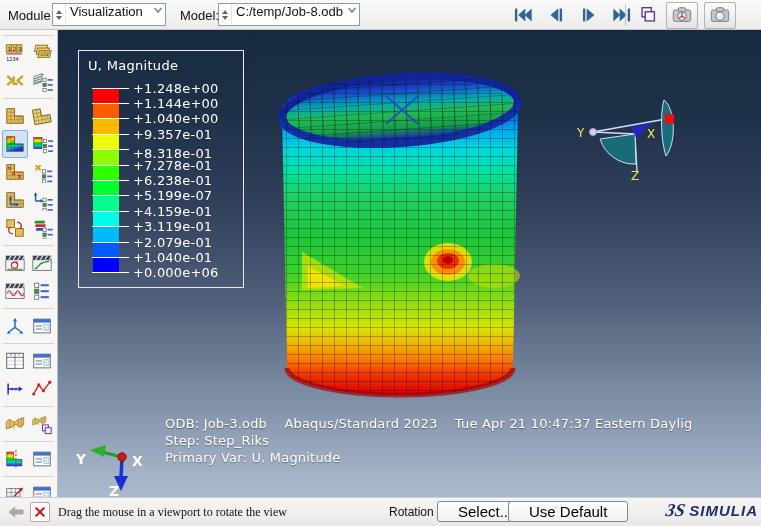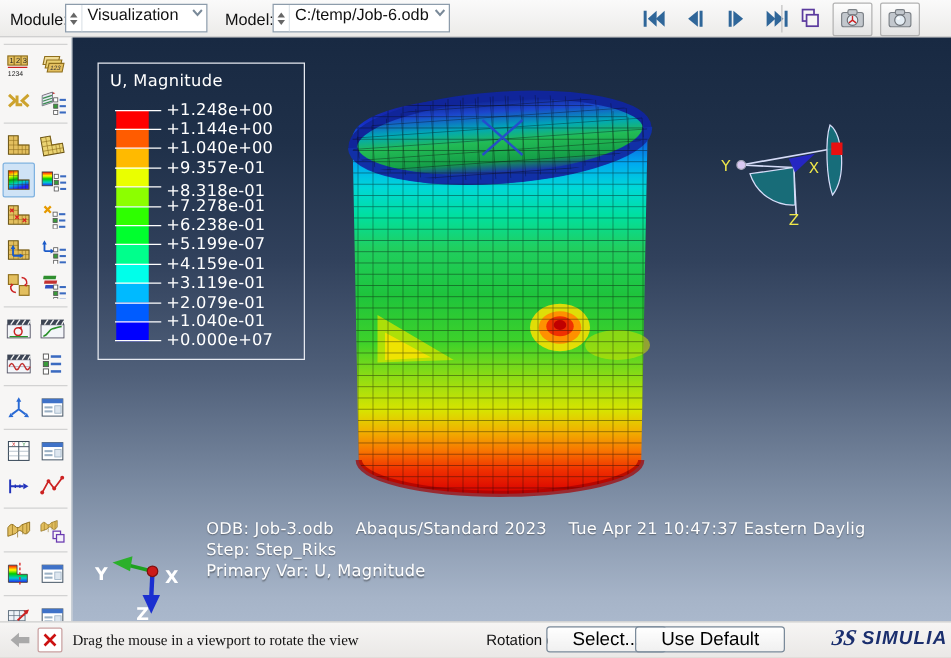--- a/index.html
+++ b/index.html
@@ -92,21 +92,21 @@
             <path d="M2.5 4 L6 8 L9.5 4" fill="none" stroke="#7a8a99" stroke-width="1.6"></path>
           </svg>
       </span>
     </div>
     <span class="tlabel" id="model-label">Model:</span>
     <div class="combo" id="model-combo">
       <span class="spin">
           <b class="up"></b>
           <b class="dn"></b>
         </span>
-      <span class="cval">C:/temp/Job-6.odb</span>
+      <span class="cval">C:/temp/Job-8.odb</span>
       <span class="chev">
         <svg width="12" height="12" viewBox="0 0 12 12">
             <path d="M2.5 4 L6 8 L9.5 4" fill="none" stroke="#7a8a99" stroke-width="1.6"></path>
           </svg>
       </span>
     </div>
     <div id="media-group">
         <div class="mbtn">
           <svg viewBox="0 0 24 24" width="22" height="22">
             <rect x="3.2" y="5" width="2.6" height="14" fill="#2f6699"></rect>
@@ -604,21 +604,21 @@
           <div class="lg-swatch" style="top: 138.6px; height: 15.8px; background: rgb(0, 186, 255);"></div>
           <div class="lg-tick" style="top: 138.1px;"></div>
           <div class="lg-label" style="top: 131.1px;">+3.119e-01</div>
           <div class="lg-swatch" style="top: 154px; height: 15.8px; background: rgb(0, 92, 255);"></div>
           <div class="lg-tick" style="top: 153.5px;"></div>
           <div class="lg-label" style="top: 146.5px;">+2.079e-01</div>
           <div class="lg-swatch" style="top: 169.4px; height: 15.8px; background: rgb(0, 0, 255);"></div>
           <div class="lg-tick" style="top: 168.9px;"></div>
           <div class="lg-label" style="top: 161.9px;">+1.040e-01</div>
           <div class="lg-tick" style="top: 184.3px;"></div>
-          <div class="lg-label" style="top: 177.3px;">+0.000e+07</div>
+          <div class="lg-label" style="top: 177.3px;">+0.000e+06</div>
         </div>
     </div>
 
     <svg id="compass" width="120" height="120" viewBox="0 0 120 120">
       <line x1="20" y1="40" x2="93" y2="27" stroke="#d6dcf8" stroke-width="1.3"></line>
       <line x1="20" y1="40" x2="62" y2="42" stroke="#d6dcf8" stroke-width="1.3"></line>
       <line x1="62" y1="42" x2="64" y2="80" stroke="#d6dcf8" stroke-width="1.3"></line>
       <path d="M62,42 L63,72 A36,36 0 0 1 27,47 Z" fill="#17717c" fill-opacity="0.92" stroke="#d6dcf8" stroke-width="1"></path>
       <path d="M58,35 L79,31 L63,46 Z" fill="#2626c8" opacity="0.95"></path>
       <path d="M91,8 C102,16 104,50 93,64 C88,50 87,20 91,8 Z" fill="#17717c" fill-opacity="0.95" stroke="#d6dcf8" stroke-width="1"></path>

